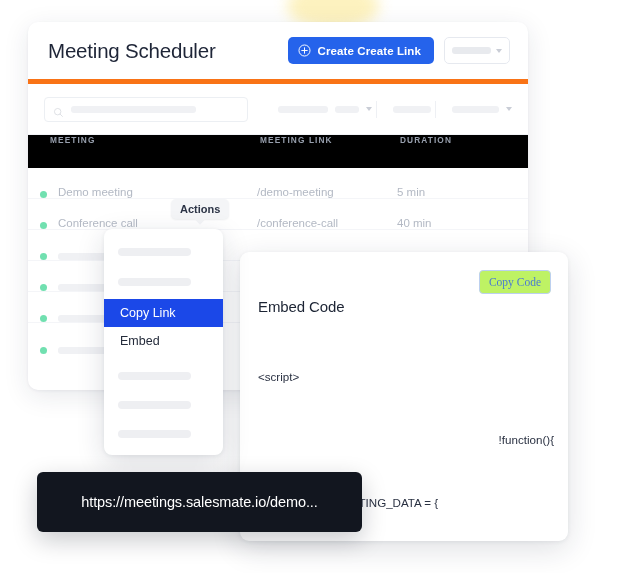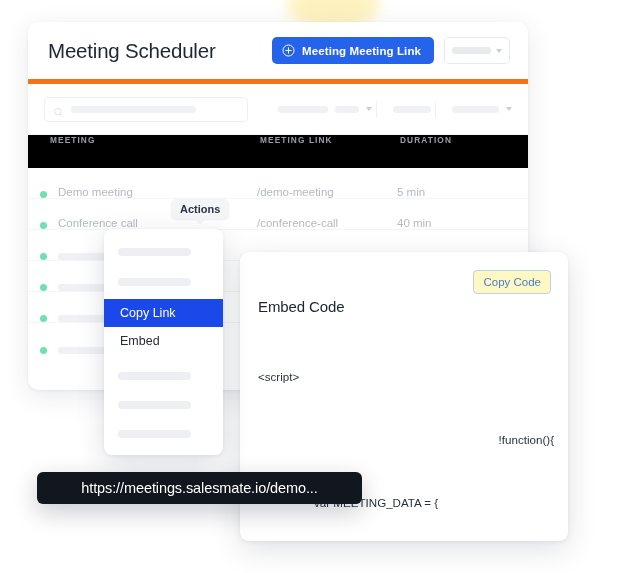--- a/index.html
+++ b/index.html
@@ -113,37 +113,37 @@
     background:#fff;border-radius:9px;z-index:5;
     box-shadow:0 8px 30px rgba(26,36,60,.14),0 1px 4px rgba(26,36,60,.07);
     overflow:hidden;
   }
   .embed-head{
     display:flex;align-items:flex-start;justify-content:space-between;
     padding:18px 17px 0 18px;
   }
   .embed-title{font-size:15px;color:#1c2434;font-weight:400;letter-spacing:-.1px;margin-top:28px;}
   .copy-code-btn{
-    border:1px solid #bcd0ef;background:#fef9c3;color:#4a7ad2;
+    border:1px solid #bcd0ef;background:#bef264;color:#4a7ad2;
     border-radius:4px;font-size:11.5px;padding:5px 9px;cursor:pointer;
-    font-family:Liberation Sans, sans-serif;white-space:nowrap;
+    font-family:Liberation Serif, serif;white-space:nowrap;
   }
   .code{
     margin:9px 0 0 0;padding:0 14px 0 18px;
     font-family:"Liberation Sans","DejaVu Sans",sans-serif;
     font-size:11.6px;line-height:21px;color:#2a3142;white-space:pre;
   }
   .code .ln{display:block;}
   .code .ind1{padding-left:34px;text-align:right;}
   .code .ind2{padding-left:56px;}
   .code .ind3{padding-left:72px;}
 
   
   .url-toast{
-    position:absolute;left:37px;top:472px;width:325px;height:32px;
+    position:absolute;left:37px;top:472px;width:325px;height:60px;
     background:#12161f;border-radius:6px;z-index:9;
     display:flex;align-items:center;justify-content:center;
     color:#fff;font-size:14.5px;letter-spacing:-.1px;
     box-shadow:0 8px 24px rgba(10,15,28,.22);
   }
 </style>
 </head>
 <body>
 
 <div class="stage">
@@ -155,21 +155,21 @@
     <div class="card-header">
       <div class="page-title">Meeting Scheduler</div>
 
       <button class="primary-btn">
         <span class="plus-icon">
           <svg viewBox="0 0 16 16" width="13" height="13">
             <circle cx="8" cy="8" r="6.8" fill="none" stroke="#ffffff" stroke-width="1.2"></circle>
             <path d="M8 4.6v6.8M4.6 8h6.8" stroke="#ffffff" stroke-width="1.2" stroke-linecap="round"></path>
           </svg>
         </span>
-        <span>Meeting Meeting Link</span>
+        <span>Create Create Link</span>
       </button>
 
       <div class="ghost-select">
         <span class="ghost-bar" style="width:38px"></span>
         <span class="caret"></span>
       </div>
     </div>
 
     <div class="toolbar">
       <div class="search-box" title="">

